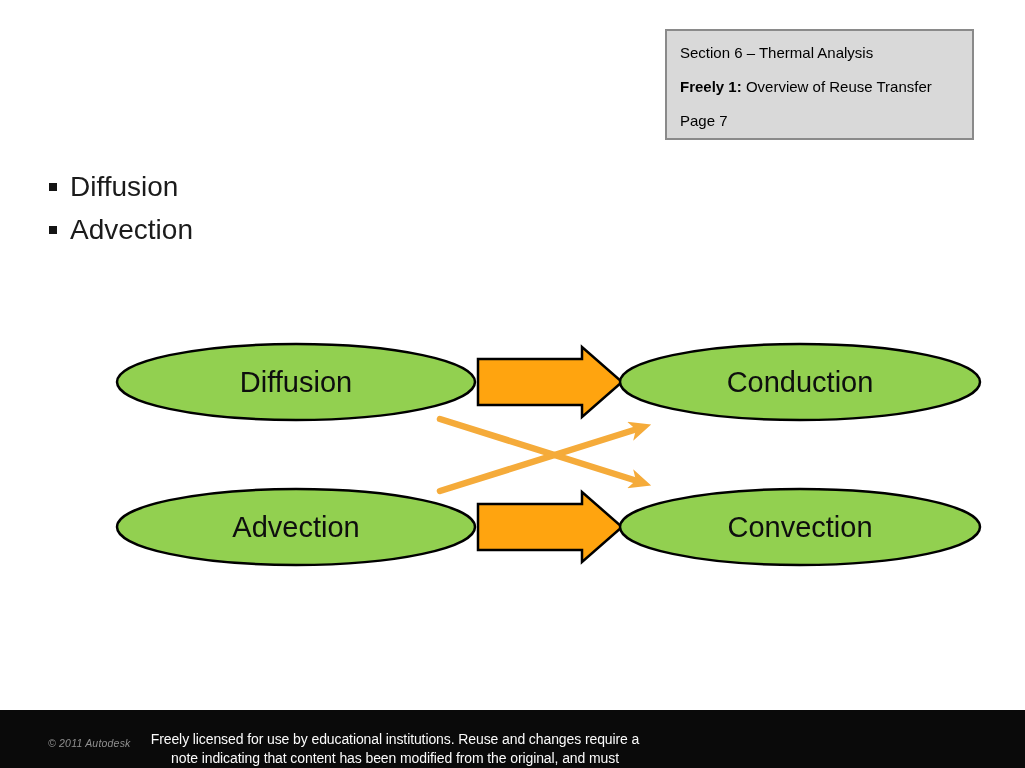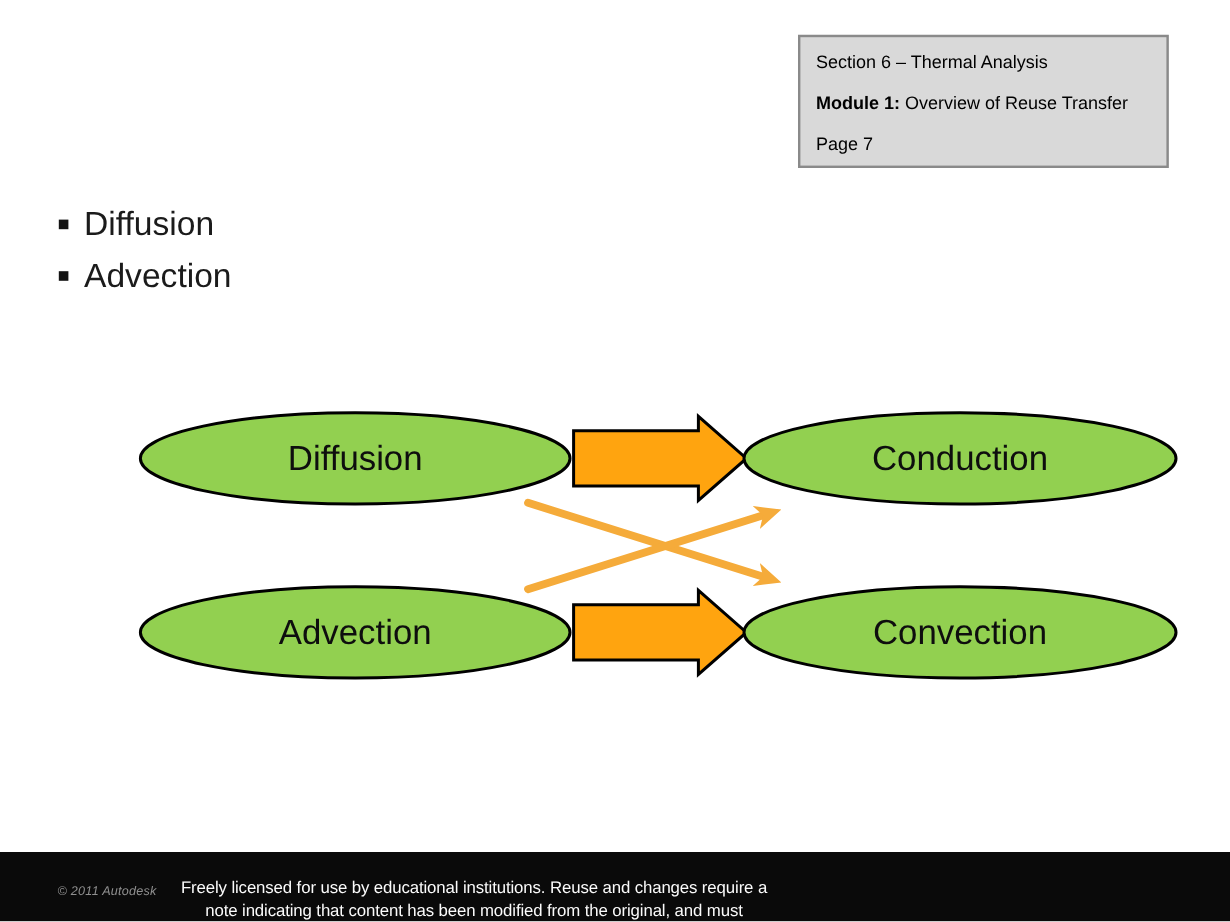--- a/index.html
+++ b/index.html
@@ -66,21 +66,21 @@
     margin-top:-3px; letter-spacing:0;
   }
 </style>
 </head>
 <body>
 
 <div class="slide">
 
   <div class="header-box">
     <div class="header-line">Section 6 – Thermal Analysis</div>
-    <div class="header-line"><span class="module-label">Module 1:</span>&nbsp;<span>Overview of Reuse Transfer</span></div>
+    <div class="header-line"><span class="module-label">Freely 1:</span>&nbsp;<span>Overview of Reuse Transfer</span></div>
     <div class="header-line">Page 7</div>
   </div>
 
 
   <div class="bullets">
     <div class="bullet-item">
       <span class="bullet-marker"></span>
       <span class="bullet-label">Diffusion</span>
     </div>
     <div class="bullet-item">

